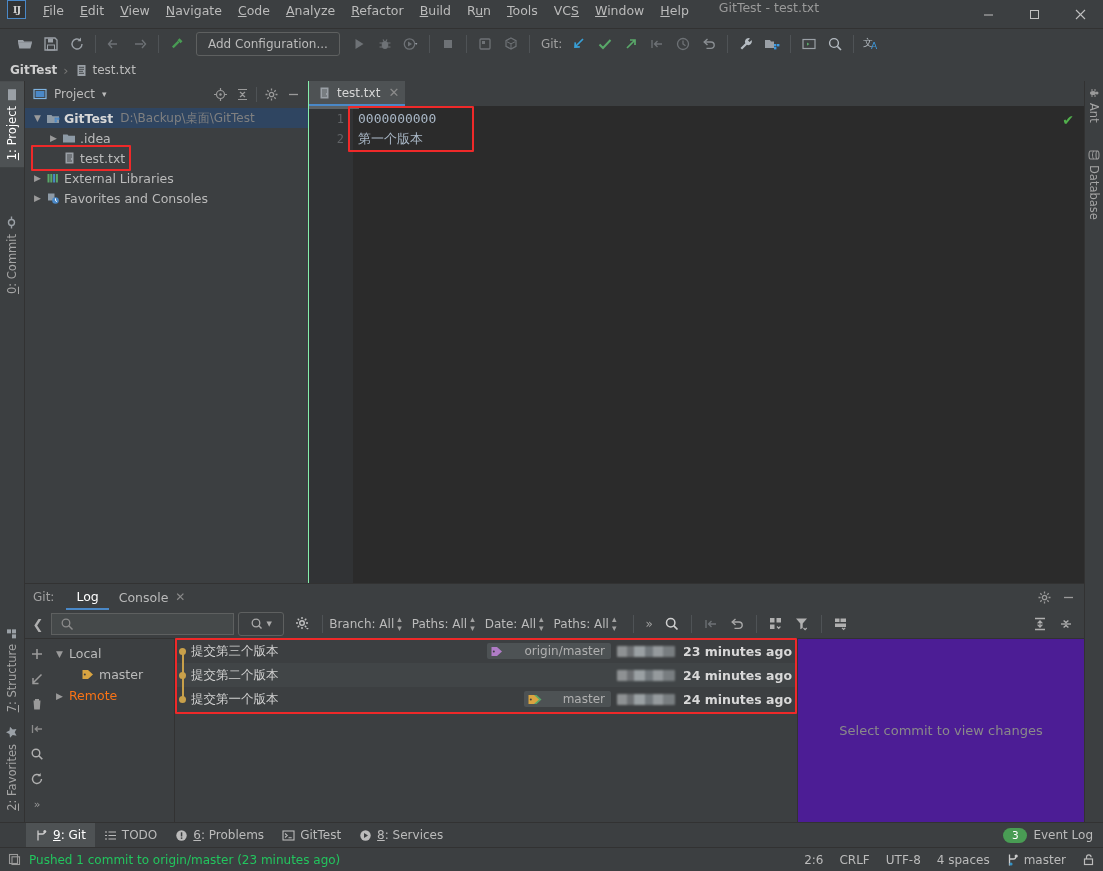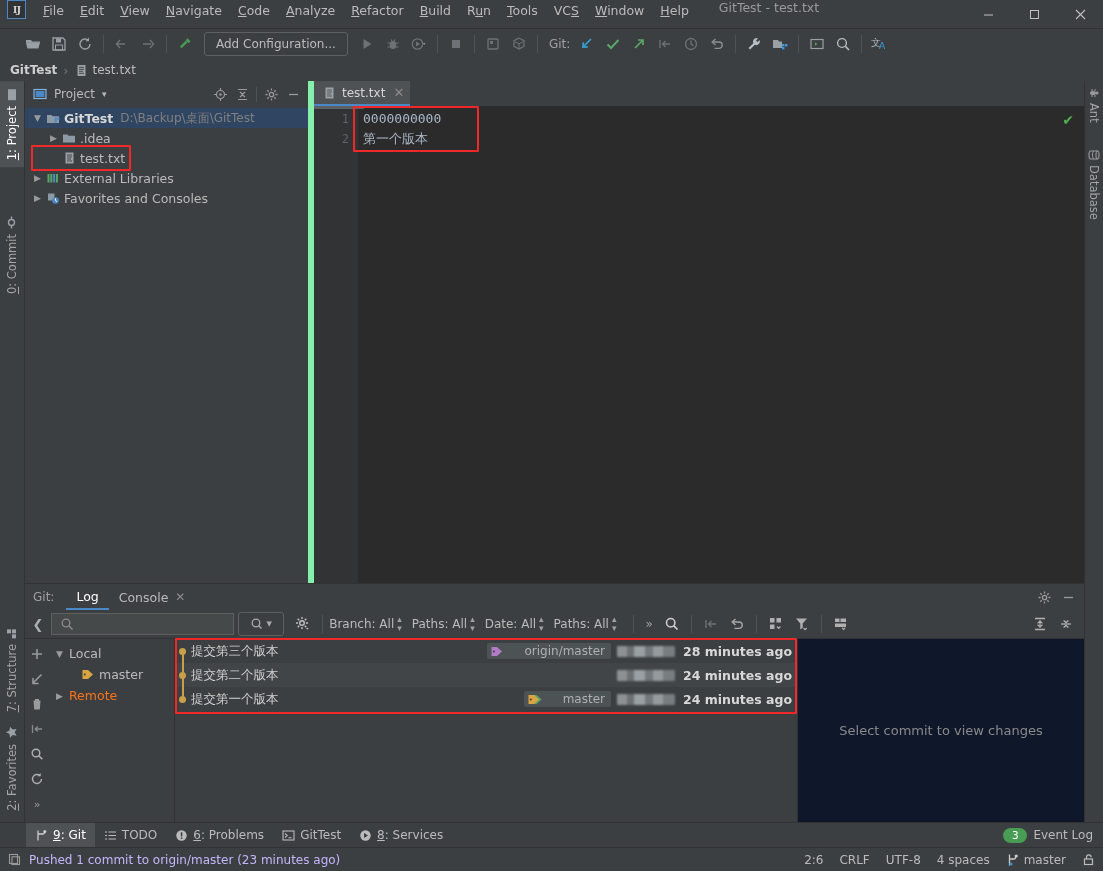--- a/index.html
+++ b/index.html
@@ -34,21 +34,21 @@
   .menu-item .mn { text-decoration: underline; }
   .win-title {
     margin-left: 22px; color: #9a9a9a; font-size: 12.5px;
   }
   .win-buttons { position: absolute; right: 0; top: 0; height: 28px; display: flex; }
   .win-btn { width: 46px; height: 28px; display: flex; align-items: center; justify-content: center; color: #c0c0c0; font-size: 13px; }
 
   
   .toolbar {
     height: 30px; background: #3c3f41; display: flex; align-items: center;
-    padding: 0 20px; flex: none; gap: 0px;
+    padding: 0 12px; flex: none; gap: 0px;
   }
   .tb-btn {
     width: 26px; height: 24px; display: flex; align-items: center; justify-content: center;
     color: #a9b7c6;
   }
   .tb-sep { width: 1px; height: 18px; background: #4f5356; margin: 0 5px; }
   .add-config {
     height: 22px; border: 1px solid #5e6060; border-radius: 3px; color: #bbbbbb;
     display: flex; align-items: center; padding: 0 11px; font-size: 12px; margin: 0 6px;
   }
@@ -91,21 +91,21 @@
     display: flex; align-items: center; gap: 4px;
   }
 
   
   .center-col { flex: 1; display: flex; flex-direction: column; min-width: 0; }
   .upper-row { display: flex; min-height: 0; flex: none; height: 502px; }
 
   
   .project-pane {
     width: 283px; background: #3c3f41; flex: none; display: flex; flex-direction: column;
-    border-right: 6px solid #86efac;
+    border-right: 1px solid #86efac;
   }
   .pane-header {
     height: 26px; display: flex; align-items: center; padding: 0 4px 0 8px; flex: none;
     background: #3c3f41;
   }
   .pane-title { color: #bbbbbb; font-size: 12px; margin-left: 7px; }
   .pane-header-spacer { flex: 1; }
   .pane-hdr-btn { width: 22px; height: 20px; display: flex; align-items: center; justify-content: center; color: #9a9a9a; }
 
   .tree { flex: 1; overflow: hidden; padding-top: 1px; font-size: 12.5px; }
@@ -185,40 +185,40 @@
   .ref-chip {
     display: inline-flex; align-items: center; gap: 21px; background: #4d5254; border-radius: 2px;
     padding: 1px 6px 1px 3px; color: #b0b0b0; font-size: 12px; margin-right: 6px;
   }
   .author-blur { width: 58px; height: 11px; border-radius: 1px; margin-right: 8px;
     background: linear-gradient(90deg,#8e9193 0 18%, #6d7073 18% 30%, #9aa0a3 30% 48%, #72787c 48% 62%, #959a9d 62% 80%, #787d80 80% 100%);
     filter: blur(1.1px);
   }
   .commit-date { color: #d8d8d8; font-weight: bold; font-size: 12.5px; width: 108px; text-align: right; padding-right: 6px; white-space: nowrap; }
 
-  .changes-pane { width: 286px; flex: none; background: #0f172a; display: flex; flex-direction: column; }
+  .changes-pane { width: 286px; flex: none; background: #4c1d95; display: flex; flex-direction: column; }
   .changes-empty { flex: 1; display: flex; align-items: center; justify-content: center; color: #8a8a8a; font-size: 13px; }
   .commit-details { height: 56px; border-top: 1px solid #323232; display: flex; align-items: center; justify-content: center; color: #8a8a8a; font-size: 13px; }
 
   
   .toolwin-bar {
     height: 24px; background: #3c3f41; display: flex; align-items: center; flex: none;
     border-top: 1px solid #323232; padding-left: 26px; font-size: 12px; position: relative;
   }
   .tw-item { display: flex; align-items: center; gap: 5px; padding: 3px 9px; color: #bbbbbb; height: 24px; box-sizing: border-box; }
   .tw-item.active { background: #4e5254; color: #ffffff; }
   .tw-item .u { text-decoration: underline; }
   .event-log { position: absolute; right: 10px; display: flex; align-items: center; gap: 6px; color: #bbbbbb; }
   .badge { background: #499c54; color: #ffffff; border-radius: 9px; min-width: 16px; height: 15px; display: inline-flex; align-items: center; justify-content: center; font-size: 10.5px; padding: 0 4px; }
 
   .statusbar {
     height: 23px; background: #3c3f41; display: flex; align-items: center; flex: none; font-size: 12px;
     color: #bbbbbb; padding-left: 8px; border-top: 1px solid #323232; position: relative;
   }
-  .sb-msg { margin-left: 8px; color: #c4b5fd; }
+  .sb-msg { margin-left: 8px; color: #22c55e; }
   .sb-right { position: absolute; right: 8px; display: flex; align-items: center; gap: 16px; }
   .sb-right span { color: #bbbbbb; }
   svg { display: block; }
 </style>
 </head>
 <body>
 
 <div class="app">
 
   <div class="menubar">
@@ -799,21 +799,21 @@
               <span class="ref-chip">
                 <span style="display:inline-flex;">
                   <svg width="13" height="13" viewBox="0 0 13 13">
                       <path d="M1.5 2h5.5l5 4.5-5 4.5H1.5z" fill="#b07cc6"></path>
                       <circle cx="3.8" cy="6.5" r="1" fill="#3c3f41"></circle>
                     </svg>
                 </span>
                 <span>origin/master</span>
               </span>
               <span class="author-blur"></span>
-              <span class="commit-date">28 minutes ago</span>
+              <span class="commit-date">23 minutes ago</span>
             </div>
             <div class="commit-row alt">
               <span class="graph-col">
                 <span class="graph-line"></span>
                 <span class="graph-dot"></span>
               </span>
               <span class="commit-subject">提交第二个版本</span>
               <span class="author-blur"></span>
               <span class="commit-date">24 minutes ago</span>
             </div>

